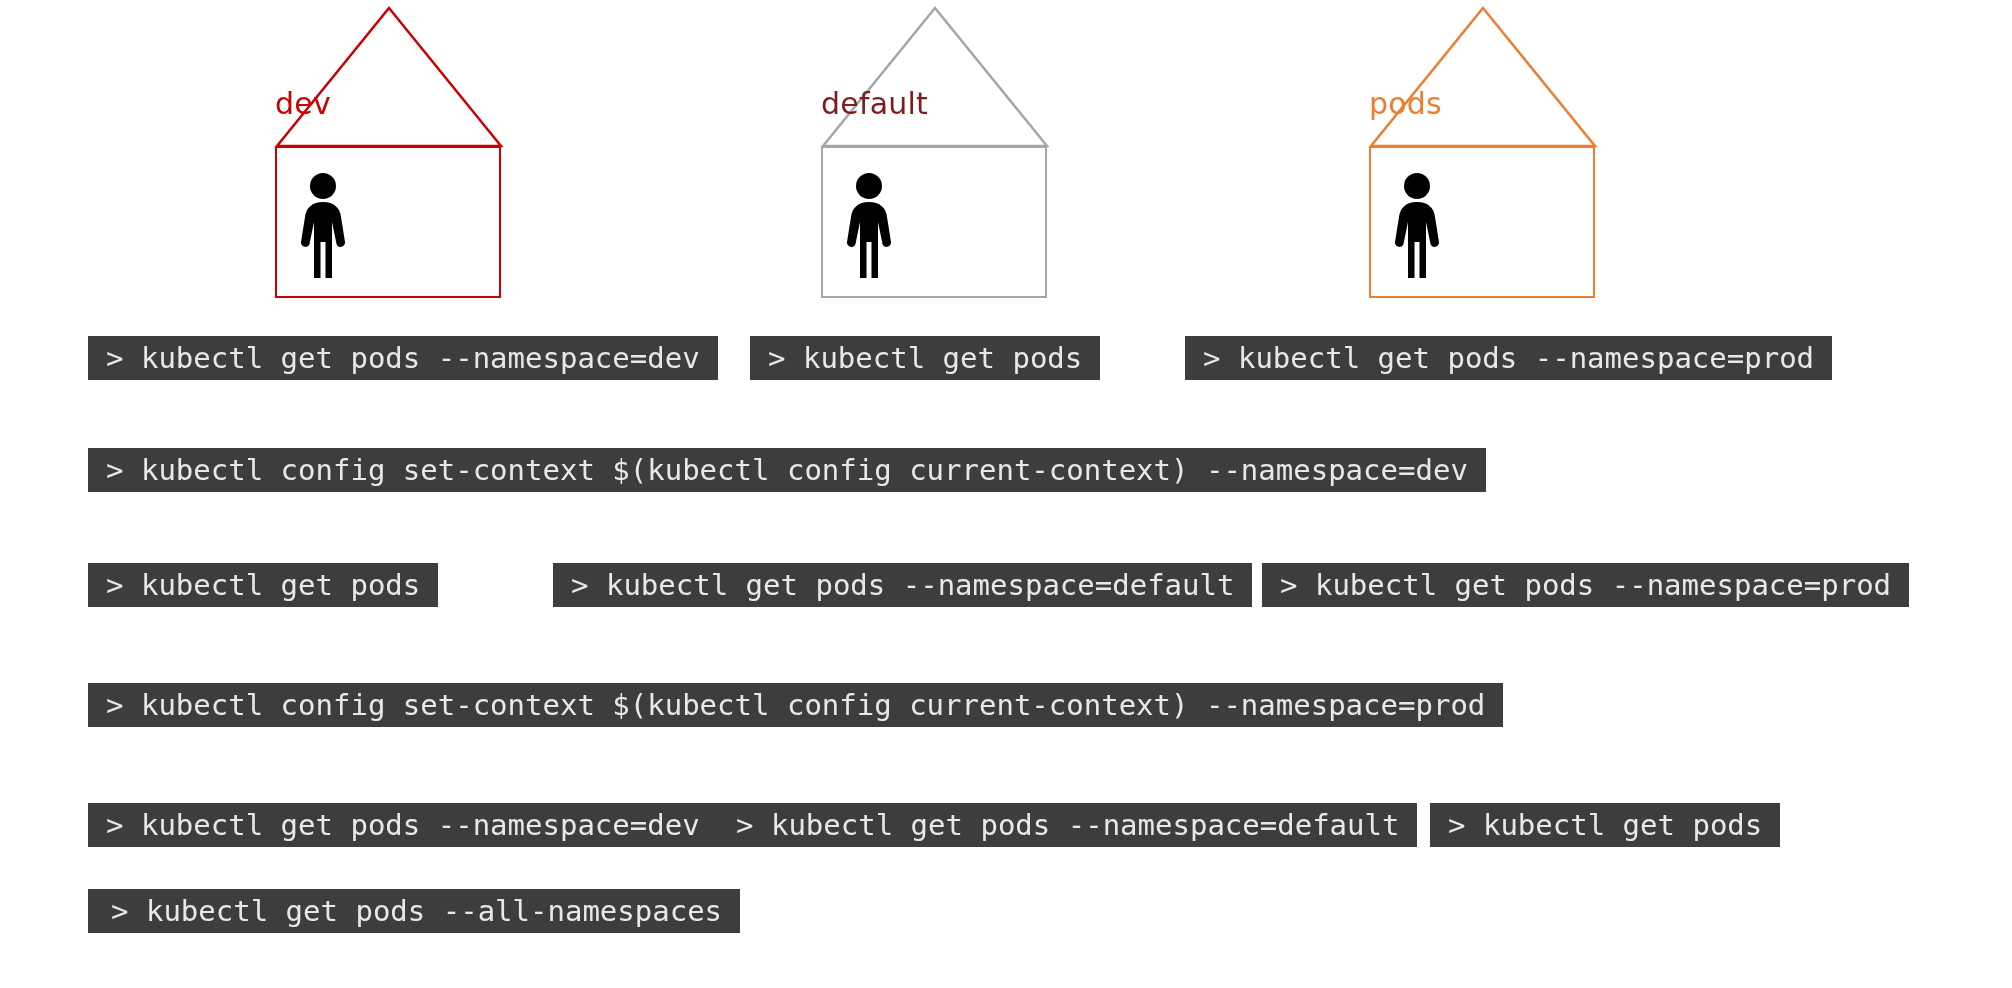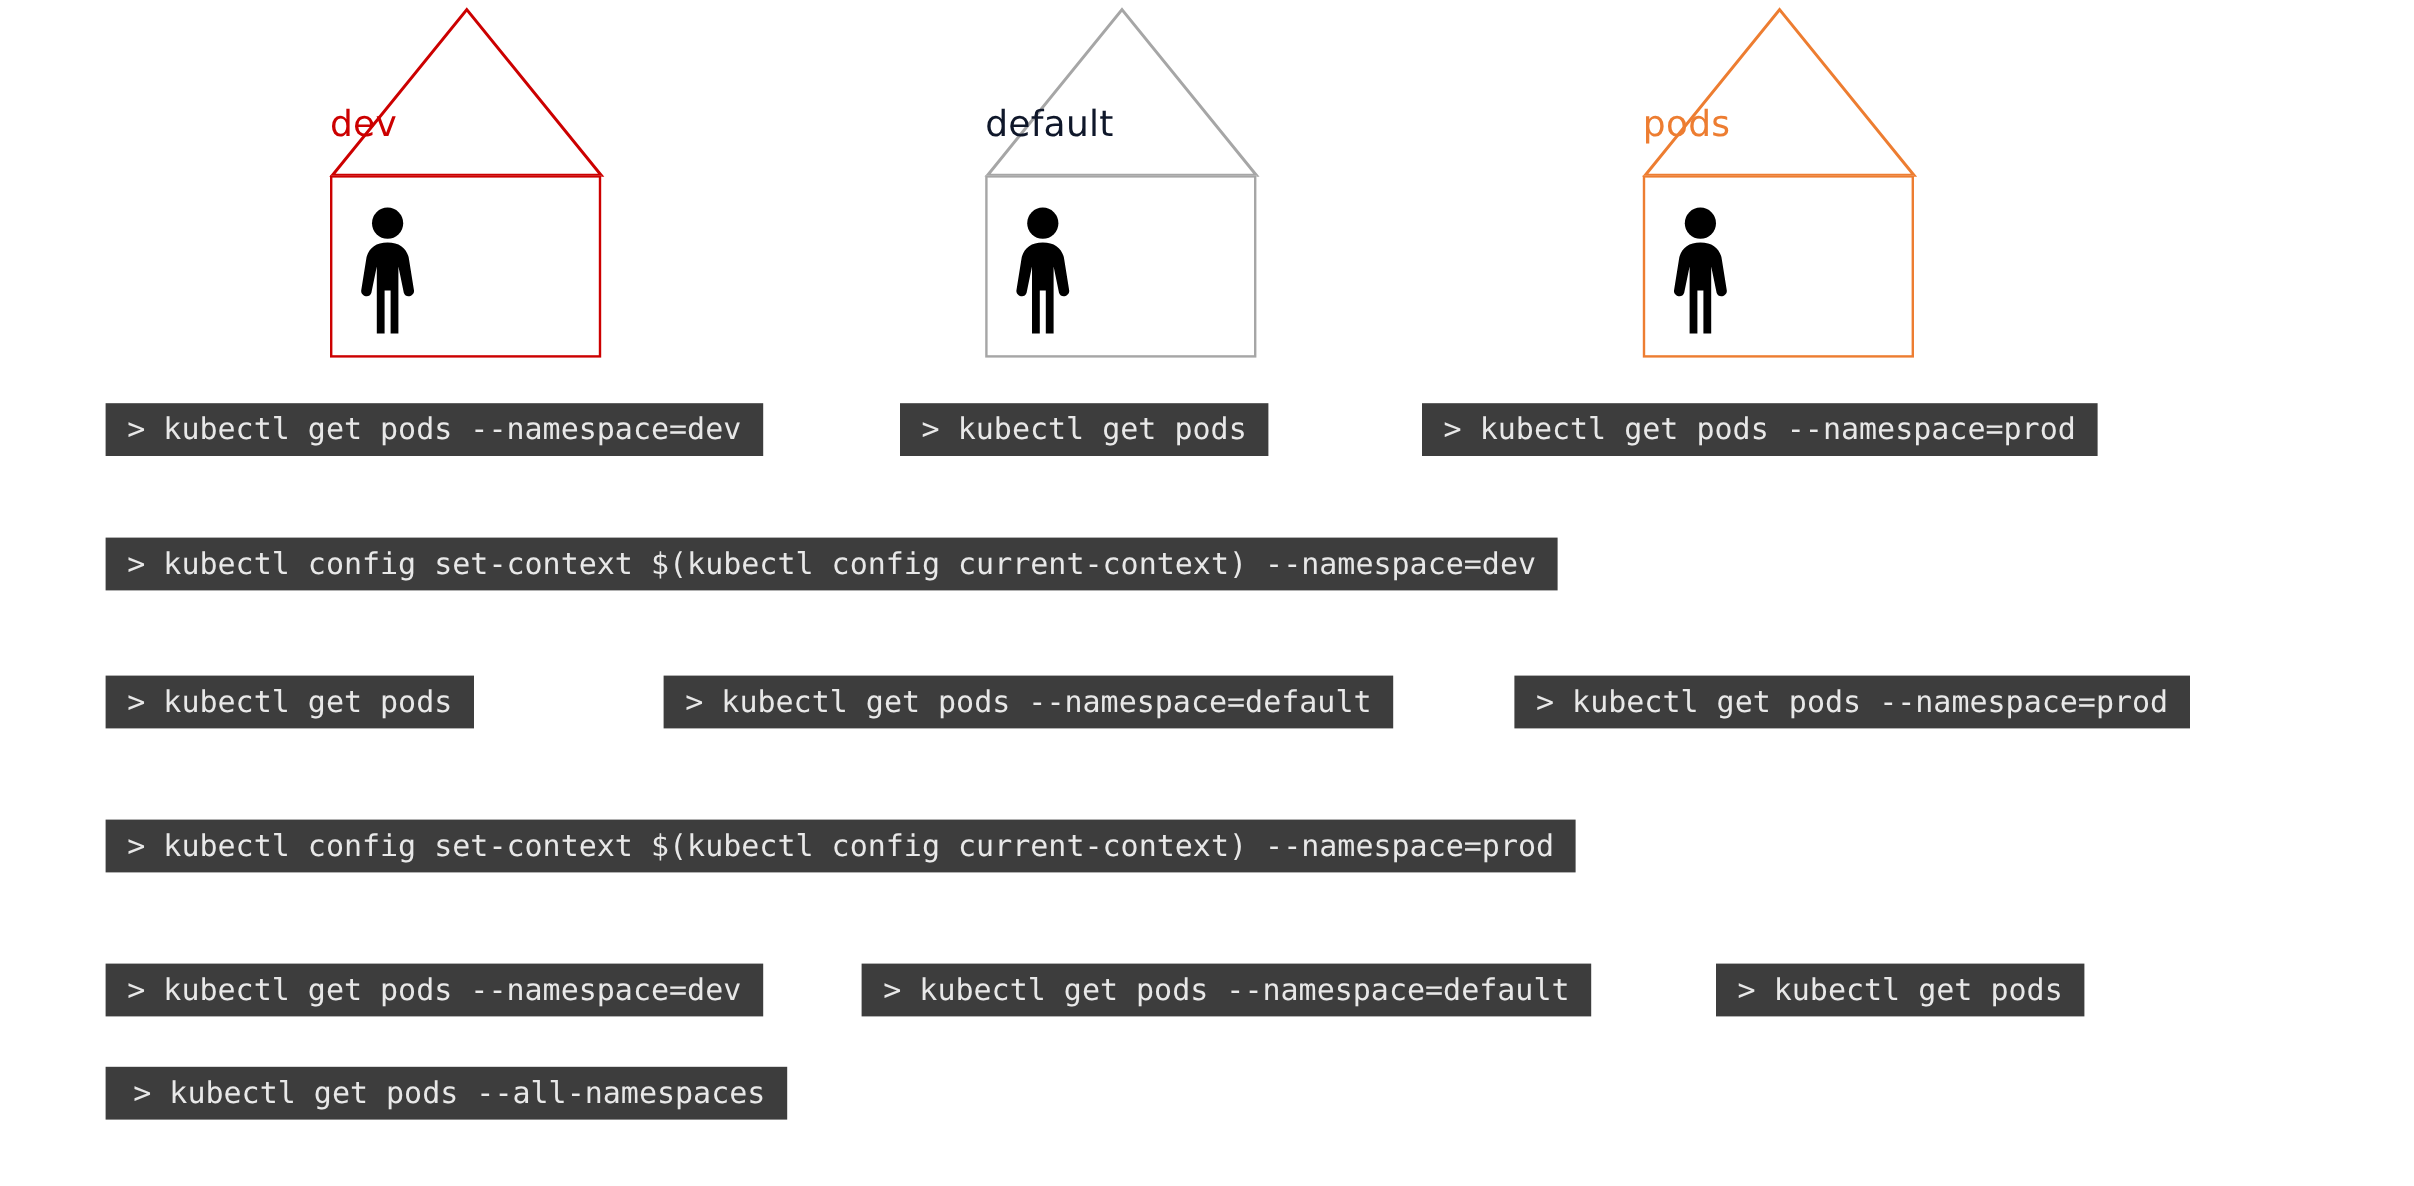--- a/index.html
+++ b/index.html
@@ -59,21 +59,21 @@
   #house-dev  { left: 275px; top: 4px; }
   #house-default { left: 821px; top: 4px; }
   #house-prod { left: 1369px; top: 4px; }
 
   
   .cmd {
     position: absolute;
     background: #3d3d3d;
     color: #e8e8e8;
     font-family: "DejaVu Sans Mono", monospace;
-    font-size: 25px;
+    font-size: 29px;
     line-height: 44px;
     height: 44px;
     white-space: pre;
     padding: 0 18px 0 18px;
     box-sizing: border-box;
     letter-spacing: 0px;
   }
 </style>
 </head>
 <body>
@@ -88,21 +88,21 @@
       <circle cx="24" cy="14" r="13" fill="#000000"></circle>
       <path d="M24 30 C13 30 7 36 6 45 L2 70 C1.5 75 9 77 10.5 72 L15 50 L15 62 L15 106 L21.5 106 L21.5 70 L26.5 70 L26.5 106 L33 106 L33 62 L33 50 L37.5 72 C39 77 46.5 75 46 70 L42 45 C41 36 35 30 24 30 Z" fill="#000000"></path>
     </svg>
   </div>
 </div>
 
 <div class="house" id="house-default">
   <svg class="roof" viewBox="0 0 228 145" width="228" height="145">
     <polygon points="114,4 226,142 2,142" fill="#ffffff" stroke="#a6a6a6" stroke-width="2.5"></polygon>
   </svg>
-  <div class="roof-label" style="color:#0f172a">default</div>
+  <div class="roof-label" style="color:#7f1d1d">default</div>
   <div class="body" style="border-color:#a6a6a6">
     <svg class="person" viewBox="0 0 48 110" width="48" height="110">
       <circle cx="24" cy="14" r="13" fill="#000000"></circle>
       <path d="M24 30 C13 30 7 36 6 45 L2 70 C1.5 75 9 77 10.5 72 L15 50 L15 62 L15 106 L21.5 106 L21.5 70 L26.5 70 L26.5 106 L33 106 L33 62 L33 50 L37.5 72 C39 77 46.5 75 46 70 L42 45 C41 36 35 30 24 30 Z" fill="#000000"></path>
     </svg>
   </div>
 </div>
 
 <div class="house" id="house-prod">
   <svg class="roof" viewBox="0 0 228 145" width="228" height="145">

